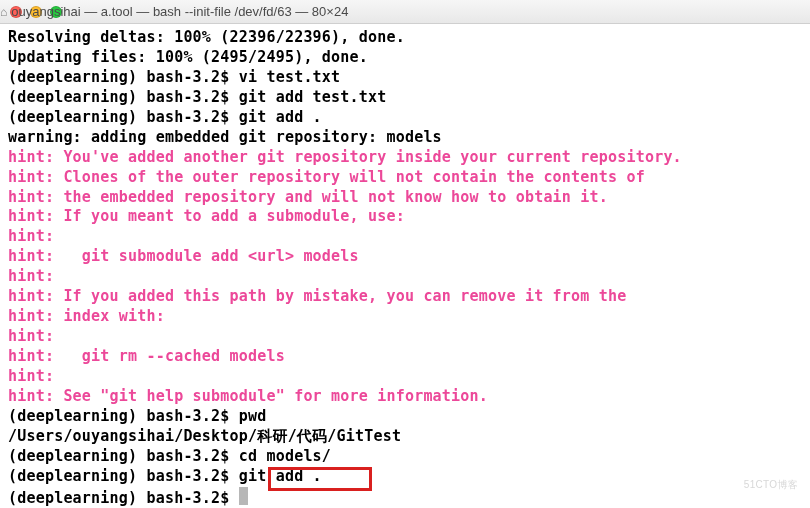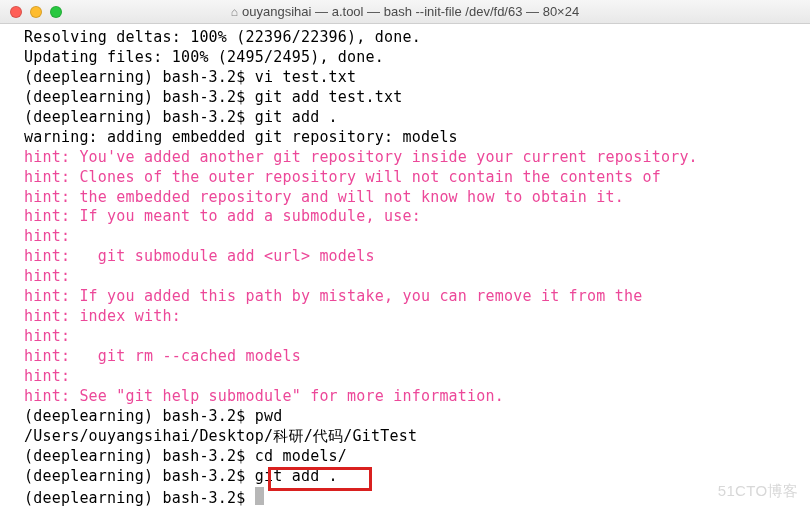--- a/index.html
+++ b/index.html
@@ -28,58 +28,58 @@
   .dot {
     width: 12px; height: 12px; border-radius: 50%;
     border: 0.5px solid rgba(0,0,0,0.15);
   }
   .dot.red { background:#ff5f57; }
   .dot.yellow { background:#febc2e; }
   .dot.green { background:#28c840; }
   .title {
     position: absolute;
     left: 0; right: 0;
-    text-align: center;
+    text-align: left;
     font-family: -apple-system, "Helvetica Neue", Arial, sans-serif;
     font-size: 13px;
     color: #4a4a4a;
     white-space: nowrap;
   }
   .home-icon {
     display: inline-block;
     font-size: 12px;
     color: #808080;
     margin-right: 4px;
     vertical-align: 0px;
   }
   .term {
     padding: 4px 8px 8px 8px;
     line-height: 1.33;
     white-space: pre;
     letter-spacing: 0.2px;
   }
   .term .row { min-height: 1.33em; }
-  .bold { font-weight: normal; margin-left: 16px; }
+  .bold { font-weight: bold; }
   .olive { color: #ec4899; } 
   .highlight-box {
     border: 3px solid #d9201f;
     position: absolute;
     pointer-events: none;
   }
   .cursor {
     display: inline-block;
     width: 9px; height: 18px;
     background: #b7b7b7;
     vertical-align: -2px;
   }
   .watermark {
     position: absolute;
-    right: 12px; bottom: 7px;
+    right: 12px; bottom: 16px;
     font-family: Arial, sans-serif;
-    font-size: 15px;
+    font-size: 10px;
     color: #d8d8d8;
     letter-spacing: 0.3px;
   }
 </style>
 </head>
 <body>
 
 <div class="titlebar">
   <div class="traffic">
     <div class="dot red"></div>

